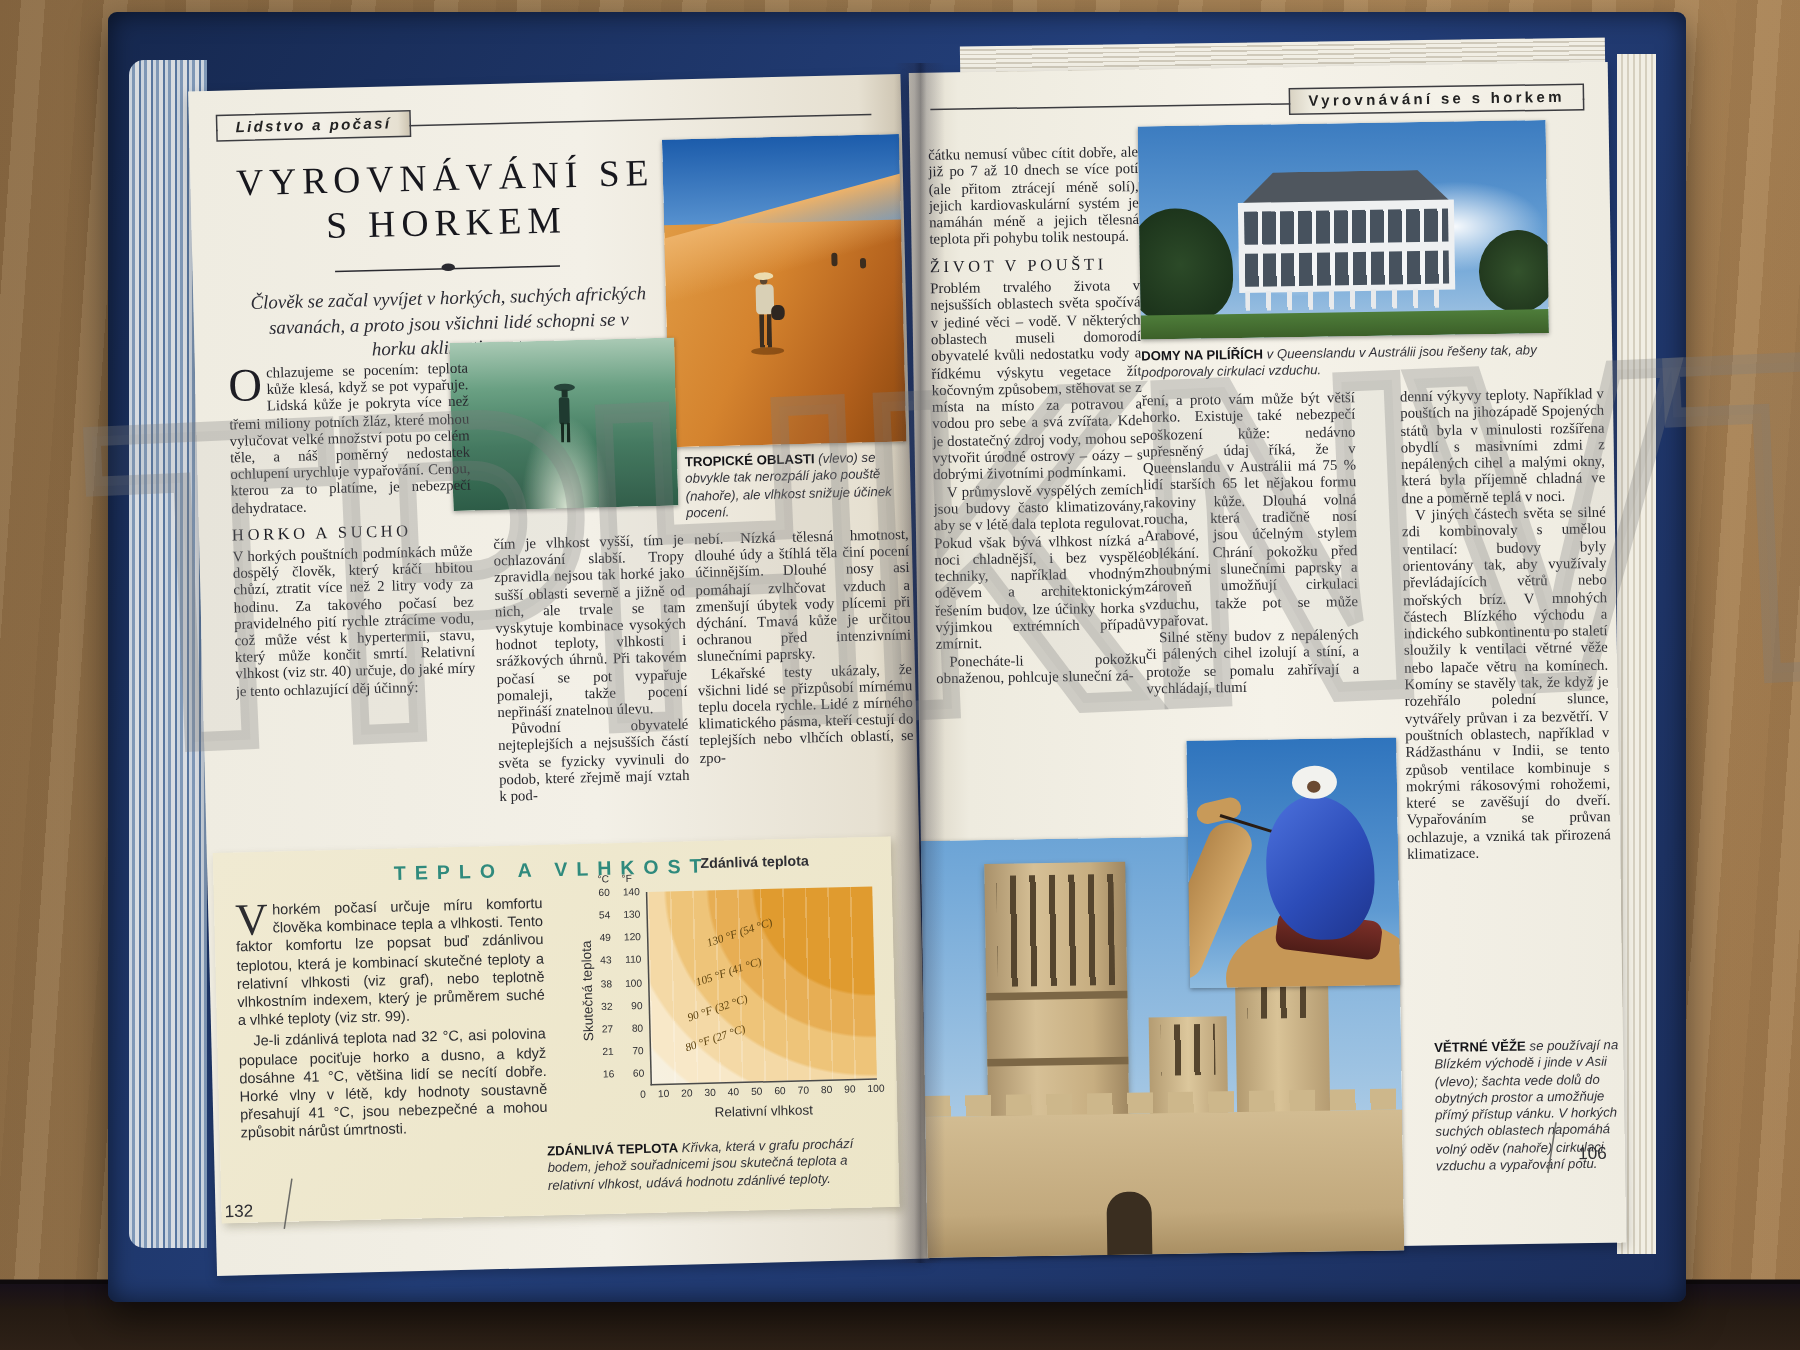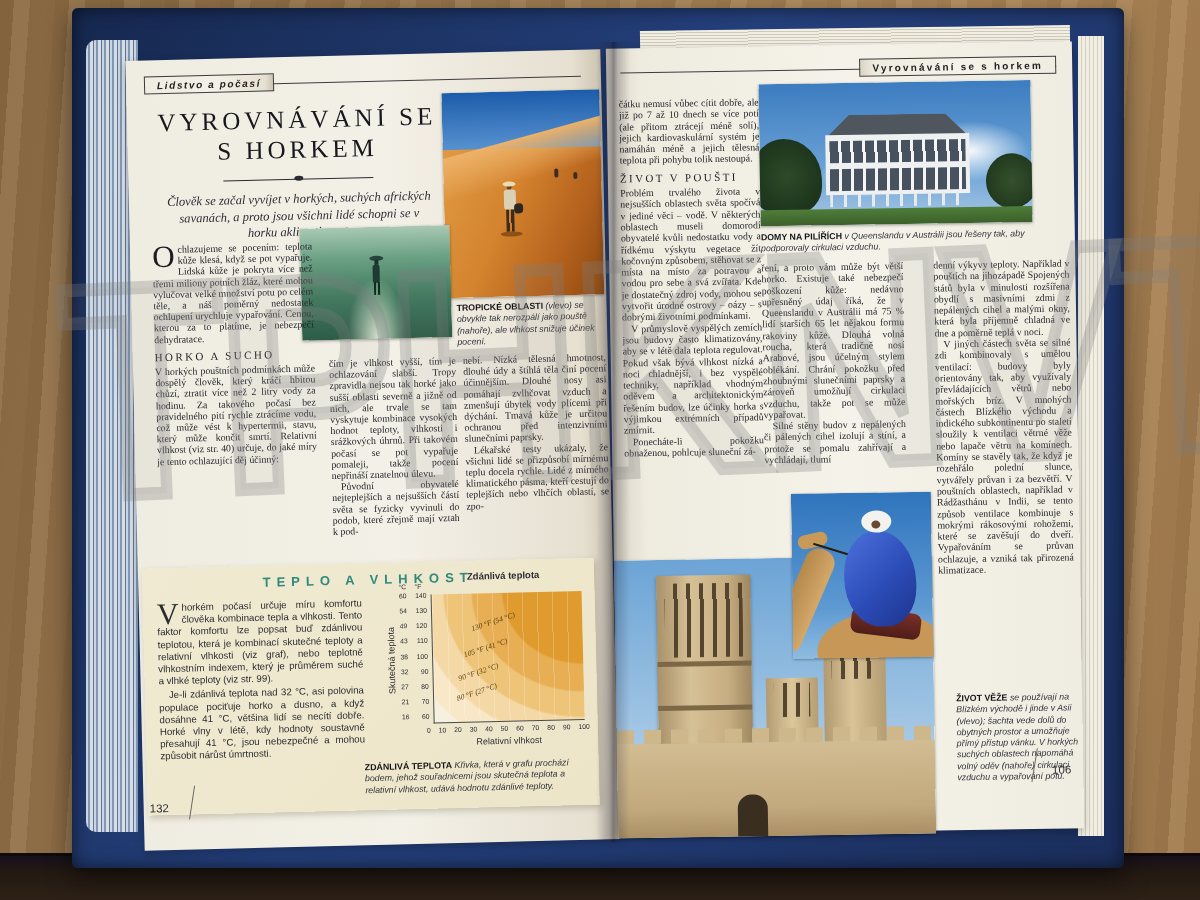--- a/index.html
+++ b/index.html
@@ -371,21 +371,21 @@
     <div class="abs tower3">
       <div class="abs tower-slots"></div>
     </div>
     <div class="abs wall">
       <div class="abs crenels"></div>
       <div class="abs wall-door"></div>
     </div>
   </div>
 
   <div class="abs caption" style="left:340px;top:650px;width:128px;">
-    <b>ŽIVOT VĚŽE</b><span> se používají na Blízkém východě i jinde v Asii (vlevo); šachta vede dolů do obytných prostor a umožňuje přímý přístup vánku. V horkých suchých oblastech napomáhá volný oděv (nahoře) cirkulaci vzduchu a vypařování potu.</span>
+    <b>VĚTRNÉ VĚŽE</b><span> se používají na Blízkém východě i jinde v Asii (vlevo); šachta vede dolů do obytných prostor a umožňuje přímý přístup vánku. V horkých suchých oblastech napomáhá volný oděv (nahoře) cirkulaci vzduchu a vypařování potu.</span>
   </div>
 
   <div class="abs pagenum" style="right:12px;top:722px;">106</div>
   <div class="abs fold-line" style="right:48px;top:706px;"></div>
 </div>
 
 <div class="abs gutter"></div>
 
 <div class="abs watermark">TPHKNVT</div>
 

